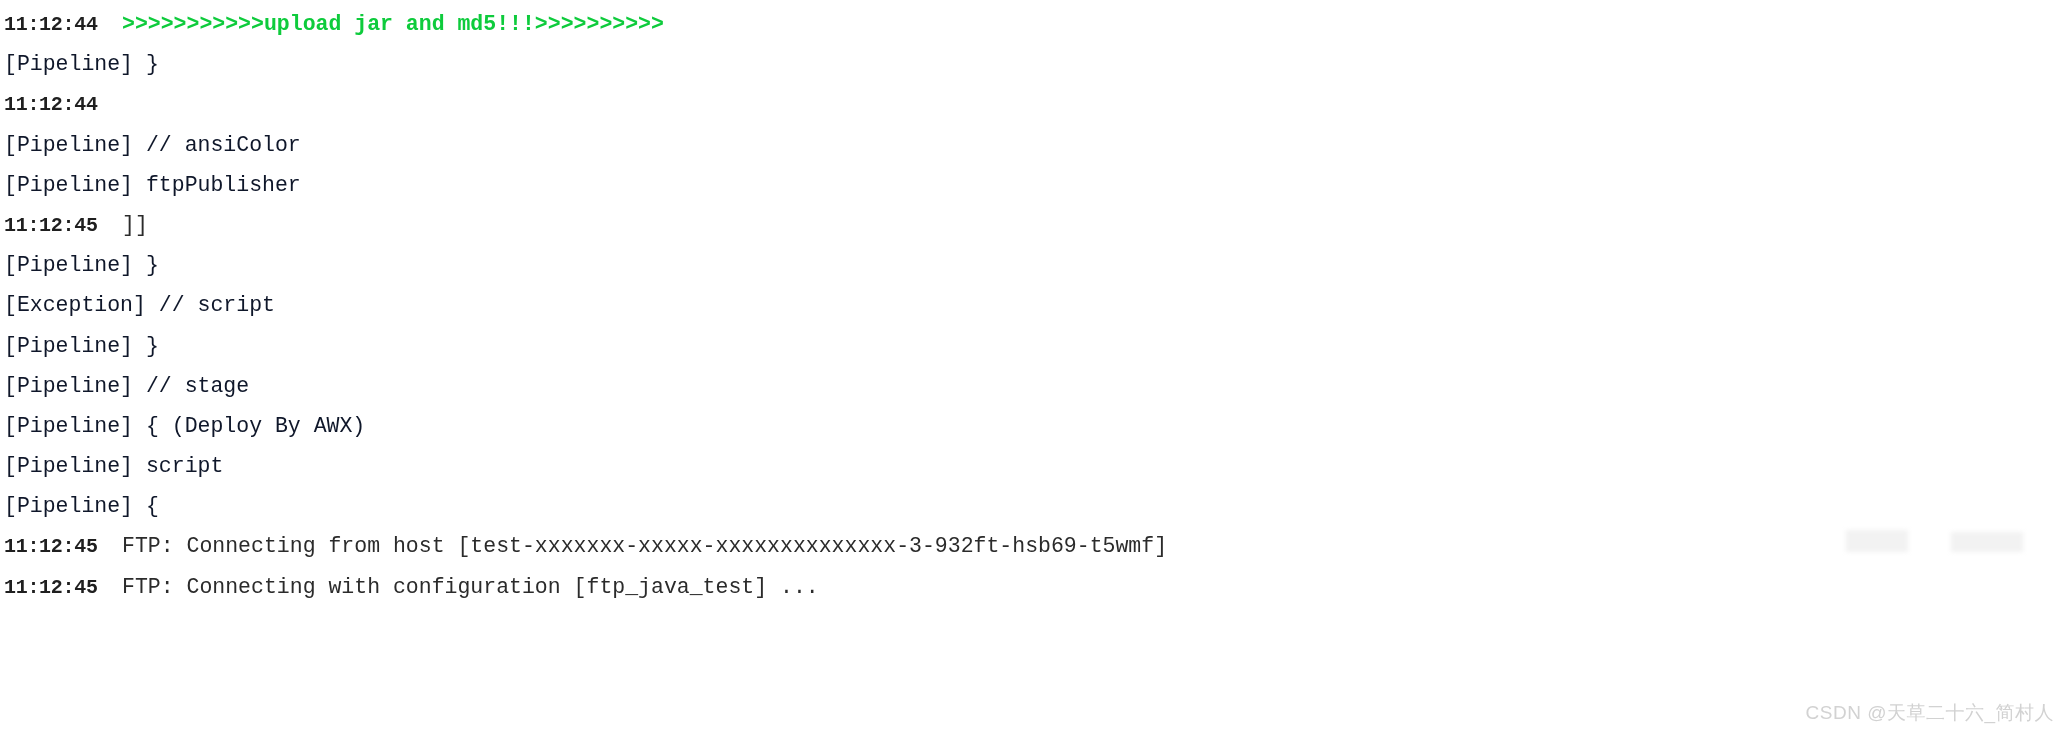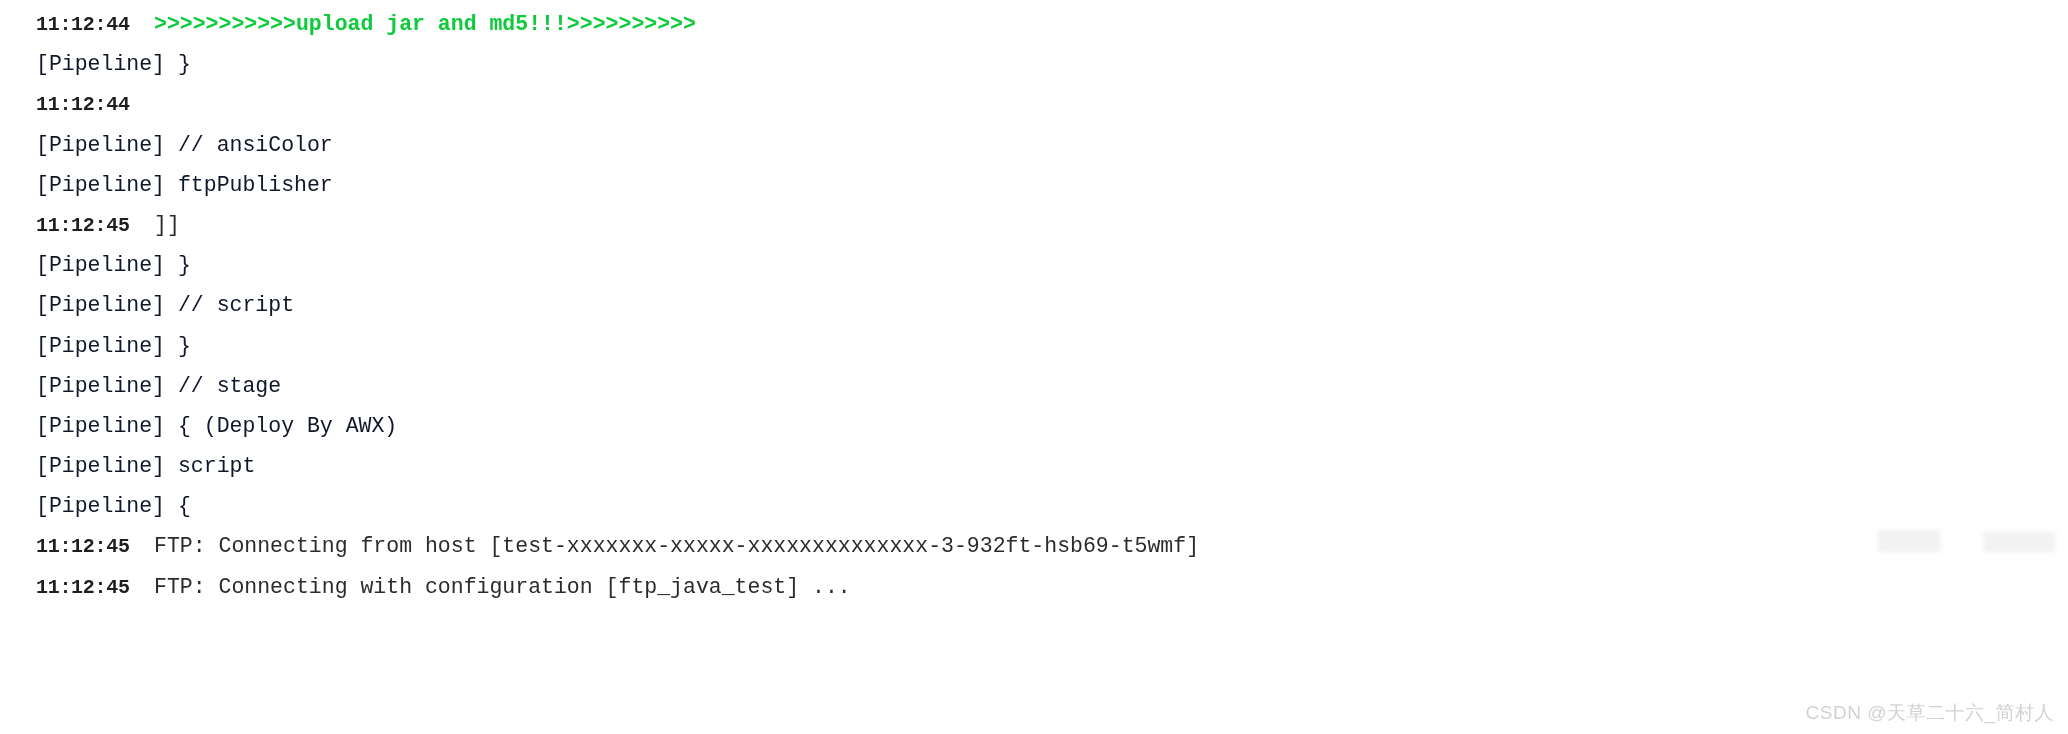--- a/index.html
+++ b/index.html
@@ -26,21 +26,20 @@
 
   .log-line {
     height: 40.2px;
     line-height: 40.2px;
     white-space: pre;
     font-size: 21.5px;
     letter-spacing: 0px;
     padding-left: 4px;
     box-sizing: border-box;
     overflow: hidden;
-    margin-left: 32px;
   }
 
   
   .ts {
     display: inline-block;
     width: 118px;
     color: #1f1f1f;
     font-weight: bold;
     font-size: 20px;
     letter-spacing: -0.3px;
@@ -91,21 +90,21 @@
 <body>
 
 <div id="console-output">
     <div class="log-line"><span class="ts">11:12:44</span><span class="msg green">&gt;&gt;&gt;&gt;&gt;&gt;&gt;&gt;&gt;&gt;&gt;upload jar and md5!!!&gt;&gt;&gt;&gt;&gt;&gt;&gt;&gt;&gt;&gt;</span></div>
     <div class="log-line pipeline"><span class="msg">[Pipeline] }</span></div>
     <div class="log-line"><span class="ts">11:12:44</span><span class="msg"></span></div>
     <div class="log-line pipeline"><span class="msg">[Pipeline] // ansiColor</span></div>
     <div class="log-line pipeline"><span class="msg">[Pipeline] ftpPublisher</span></div>
     <div class="log-line"><span class="ts">11:12:45</span><span class="msg">]]</span></div>
     <div class="log-line pipeline"><span class="msg">[Pipeline] }</span></div>
-    <div class="log-line pipeline"><span class="msg">[Pipeline] // script</span></div>
+    <div class="log-line pipeline"><span class="msg">[Exception] // script</span></div>
     <div class="log-line pipeline"><span class="msg">[Pipeline] }</span></div>
     <div class="log-line pipeline"><span class="msg">[Pipeline] // stage</span></div>
     <div class="log-line pipeline"><span class="msg">[Pipeline] { (Deploy By AWX)</span></div>
     <div class="log-line pipeline"><span class="msg">[Pipeline] script</span></div>
     <div class="log-line pipeline"><span class="msg">[Pipeline] {</span></div>
     <div class="log-line" style="position: relative;"><span class="ts">11:12:45</span><span class="msg">FTP: Connecting from host [test-xxxxxxx-xxxxx-xxxxxxxxxxxxxx-3-932ft-hsb69-t5wmf]</span><span class="redactions"><span class="redact" style="left: 604px; top: 2px; width: 60px; height: 26px;"></span><span class="redact soft" style="left: 679px; top: 4px; width: 62px; height: 22px;"></span><span class="redact" style="left: 762px; top: 2px; width: 16px; height: 26px;"></span><span class="redact soft" style="left: 784px; top: 6px; width: 72px; height: 20px;"></span><span class="redact" style="left: 870px; top: 4px; width: 60px; height: 24px;"></span></span></div>
     <div class="log-line"><span class="ts">11:12:45</span><span class="msg">FTP: Connecting with configuration [ftp_java_test] ...</span></div>
   </div>
 
 <div id="watermark">CSDN @天草二十六_简村人</div>

